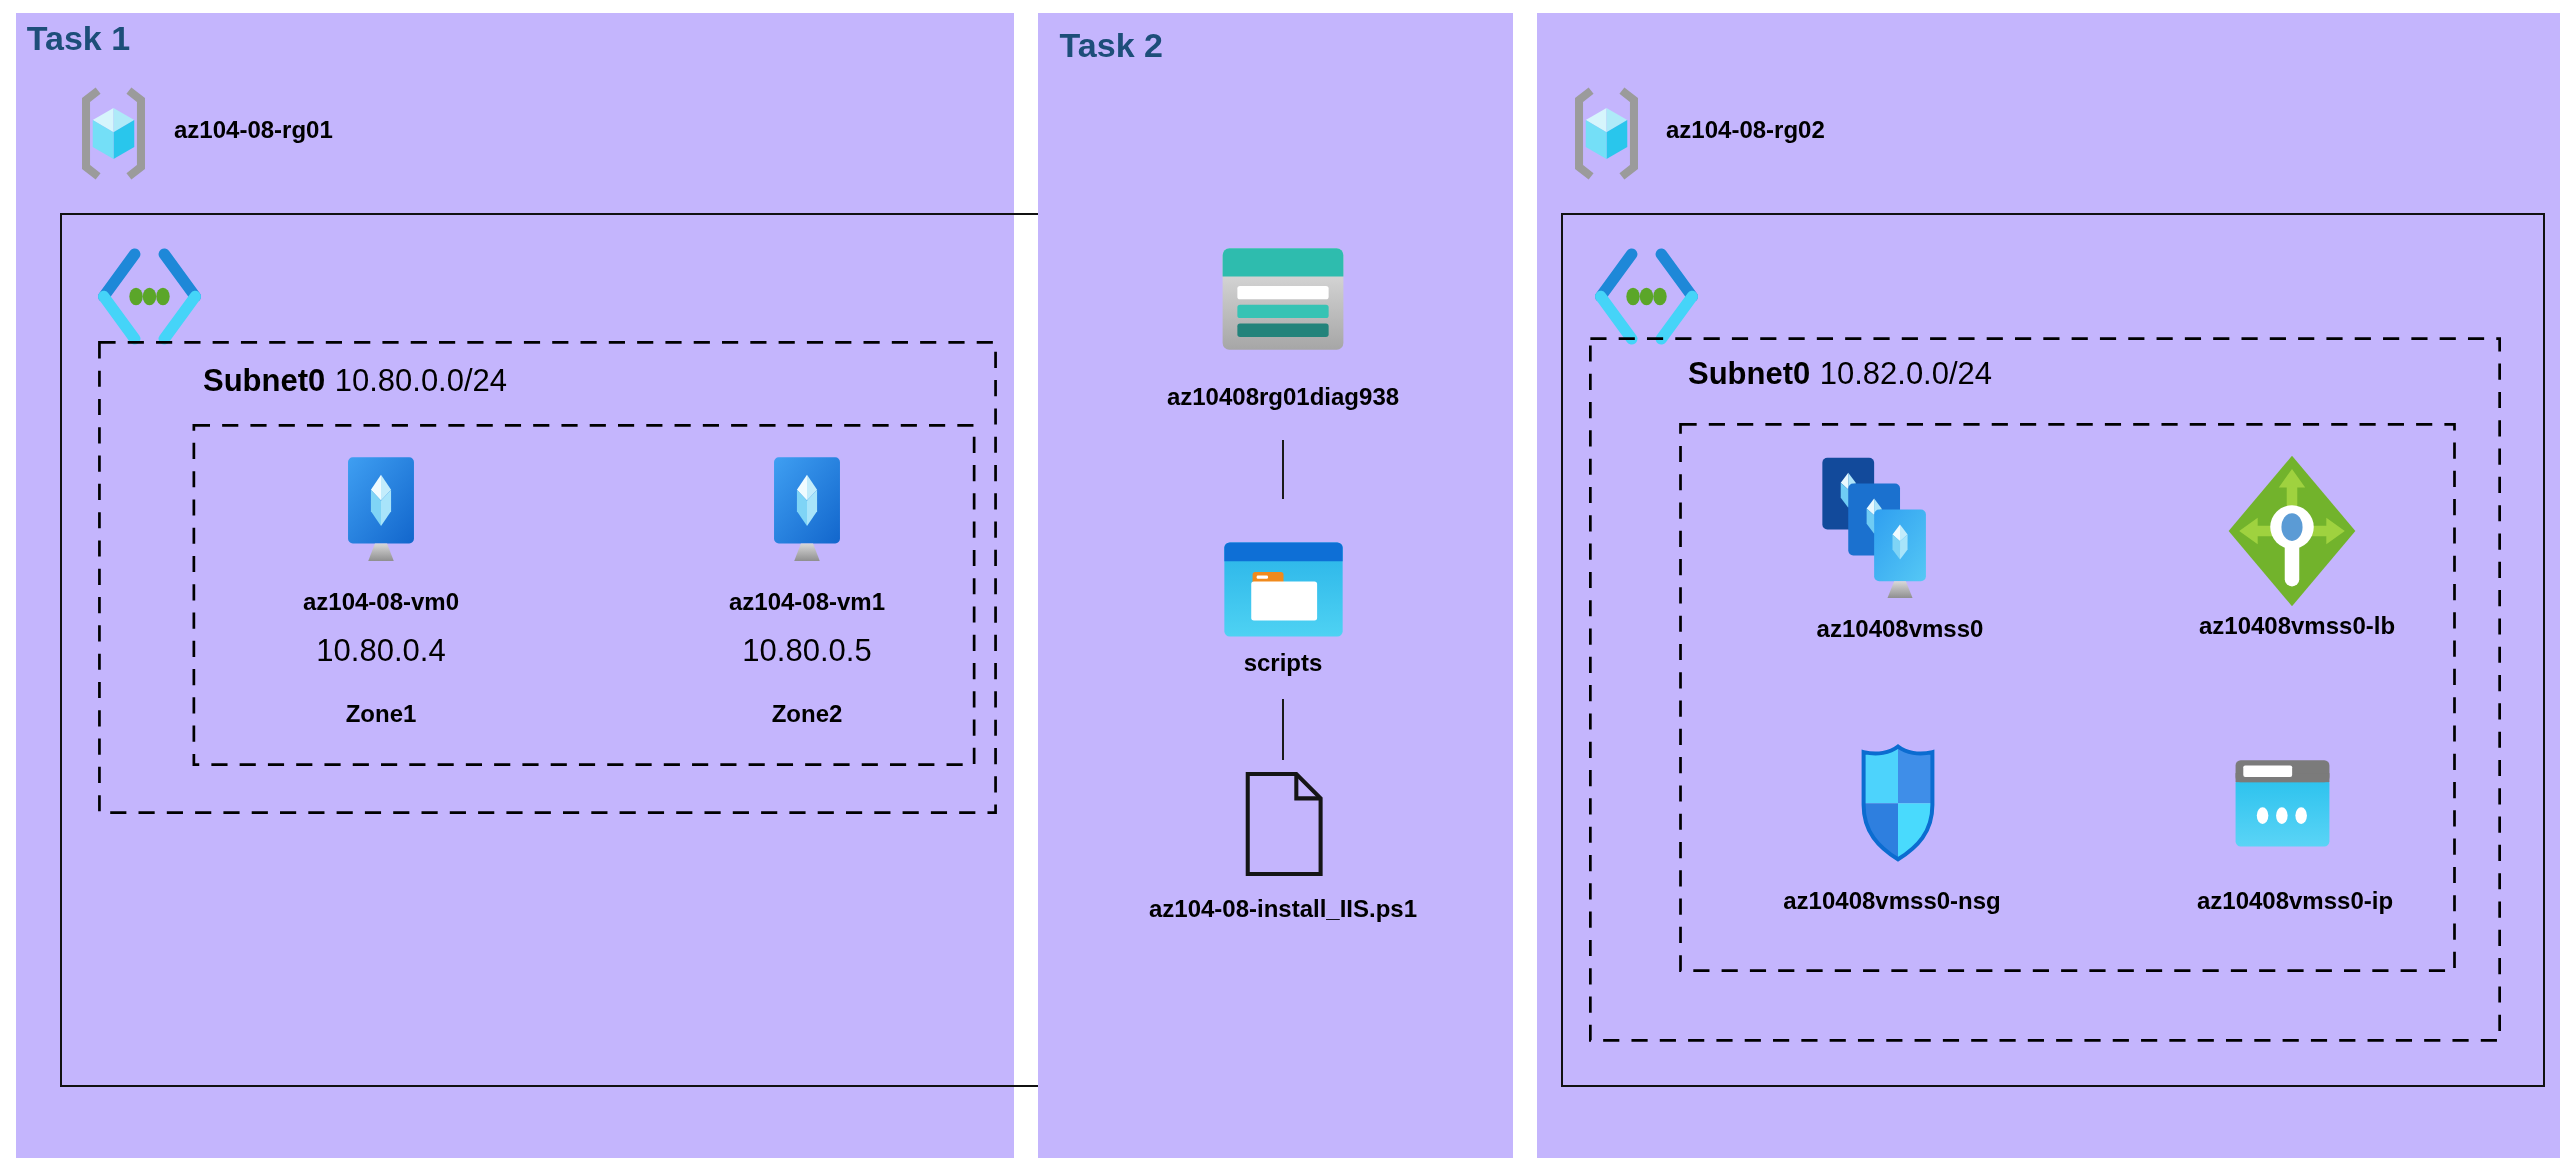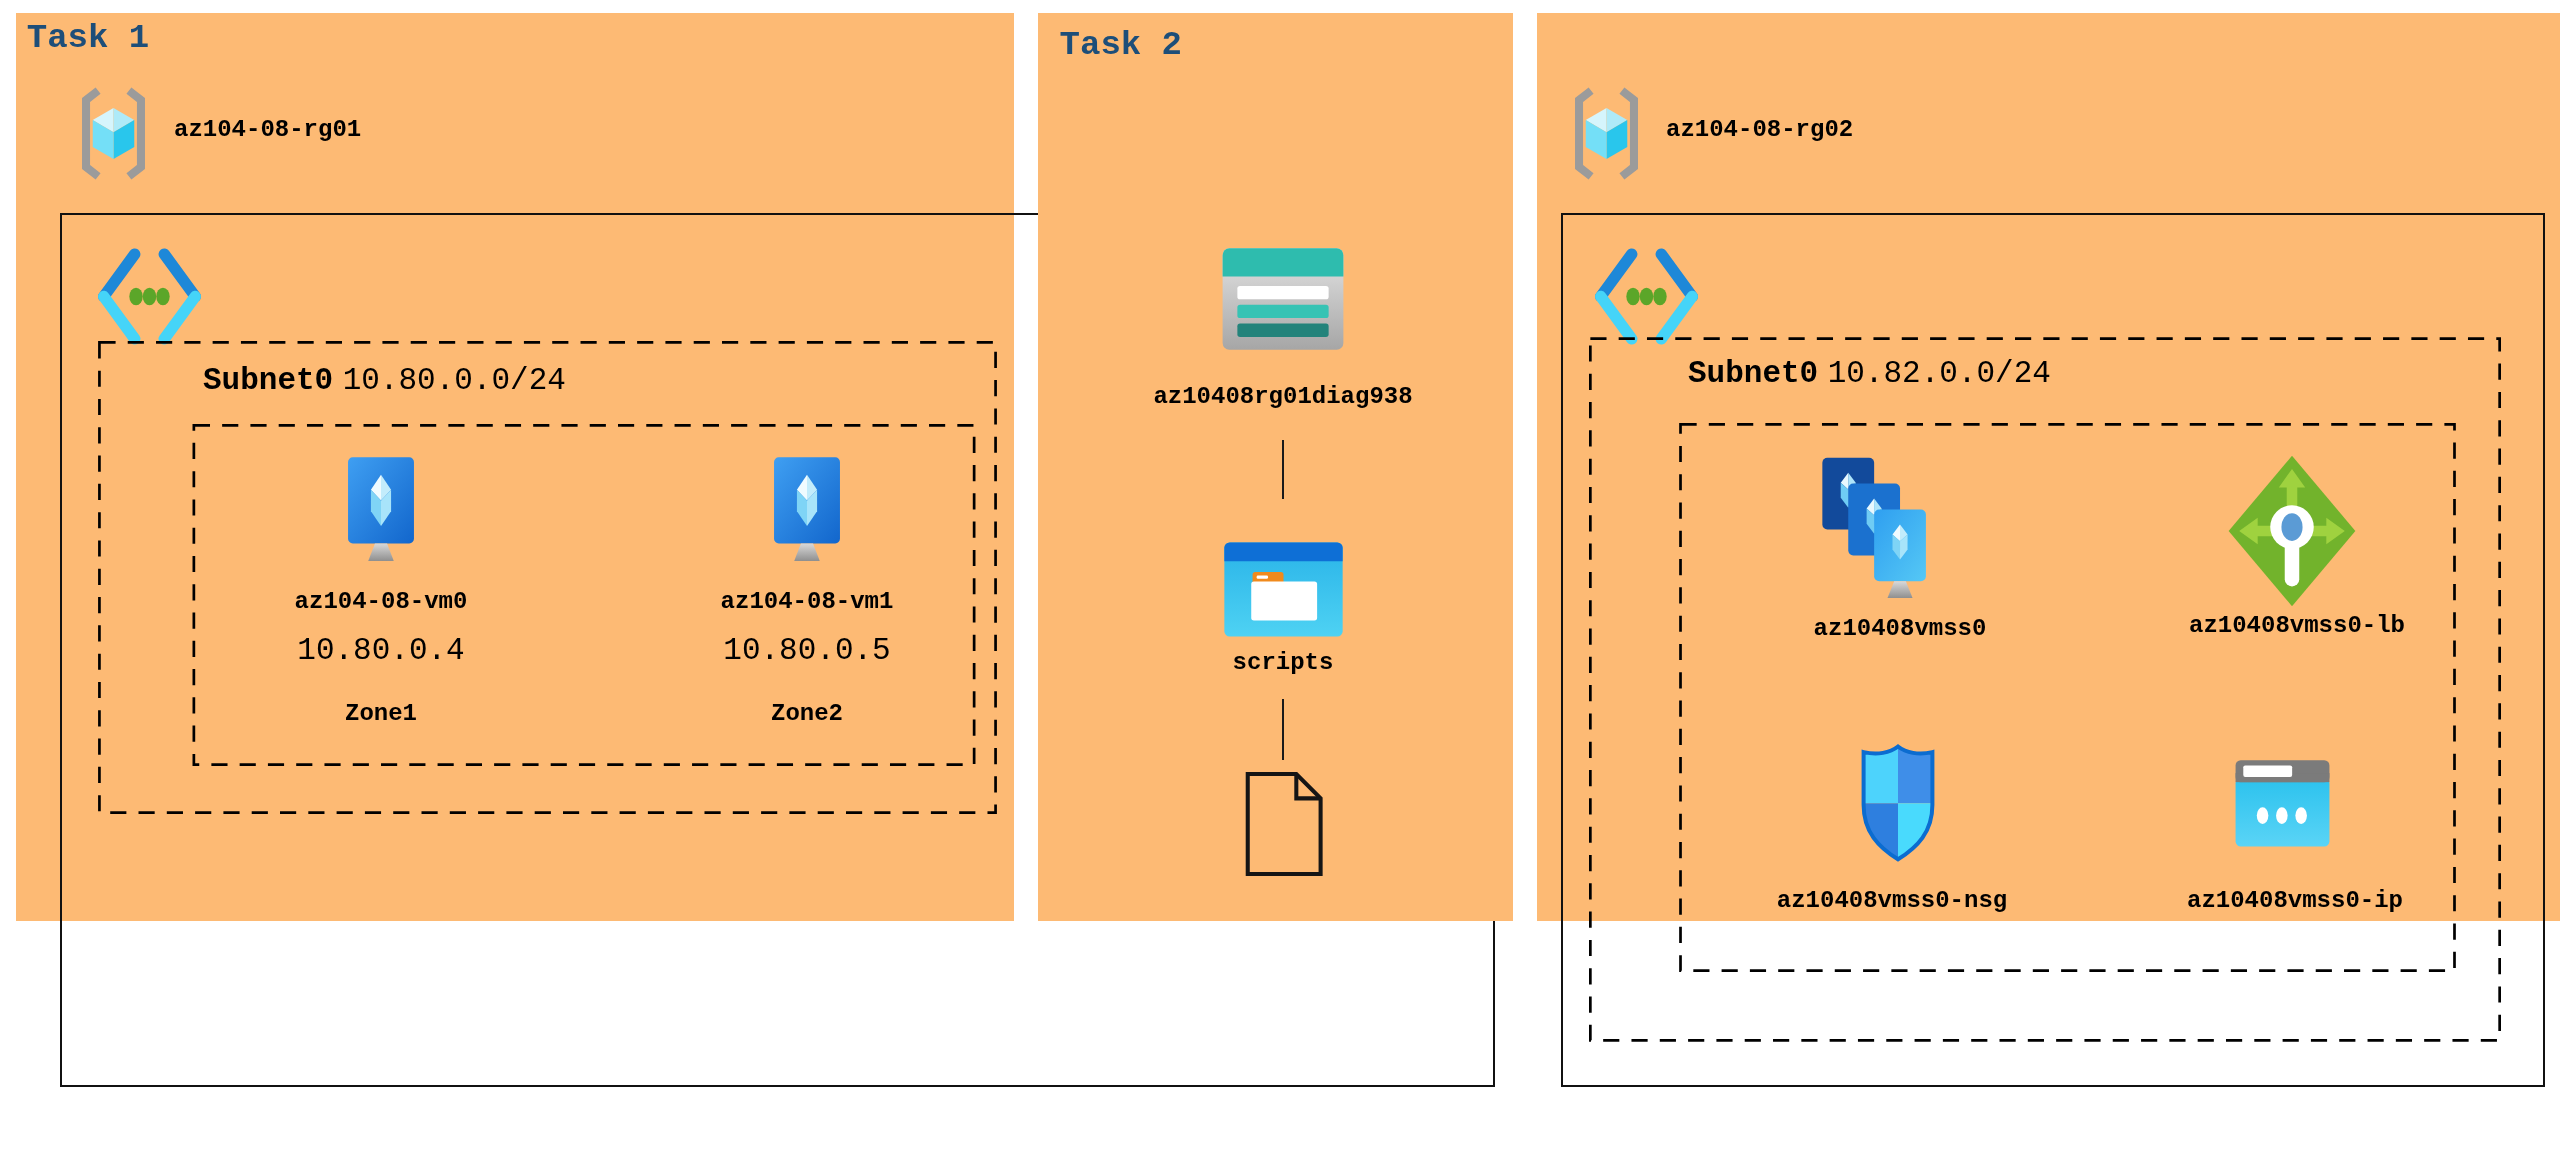--- a/index.html
+++ b/index.html
@@ -2,21 +2,21 @@
 <html style="font-size:10.8px"><head>
 <meta charset="utf-8">
 <style>
   html,body{margin:0;padding:0;}
   body{
     width:2576px;height:1166px;position:relative;overflow:hidden;
     background:#ffffff;
     font-family:"Liberation Sans", sans-serif;
     color:#000;
   }
-  .panel{position:absolute;top:13px;height:908px;background:#fdba74;font-family:Liberation Mono, monospace;}
+  .panel{position:absolute;top:13px;height:1145px;background:#c4b5fd;}
   #panel1{left:16px;width:998px;}
   #panel2{left:1038px;width:475px;}
   #panel3{left:1537px;width:1023px;}
   .heading{position:absolute;font-size:34px;font-weight:700;color:#1d4e79;white-space:nowrap;line-height:1.1;}
   .solid-box{position:absolute;border:2.7px solid #111;box-sizing:border-box;}
   .dashed-box{position:absolute;}
   .dashed-box svg{display:block;}
   .icon{position:absolute;}
   .icon svg{display:block;width:100%;height:100%;}
   .res-label{position:absolute;font-size:24px;font-weight:700;white-space:nowrap;line-height:1.15;}
@@ -160,20 +160,21 @@
   <div class="res-label centered" style="left:245px;top:636px">scripts</div>
 
   <div class="conn" style="left:244px;top:686px;height:61px"></div>
 
   <div class="icon" style="left:203px;top:757px;width:85px;height:108px">
     <svg viewBox="0 0 126 160">
       <path d="M10,6 H82 L118,42 V154 H10 Z" fill="none" stroke="#151515" stroke-width="6" stroke-linejoin="miter"></path>
       <path d="M82,6 V42 H118" fill="none" stroke="#151515" stroke-width="6"></path>
     </svg>
   </div>
+  <div class="res-label centered" style="left:245px;top:882px">az104-08-install_IIS.ps1</div>
 </div>
 
 <div class="panel" id="panel3">
 
   <div class="icon" style="left:34px;top:72px;width:71px;height:97px">
     <svg viewBox="0 0 106 144">
       <path d="M30,8 L12,22 V122 L30,136" fill="none" stroke="#9b9b9b" stroke-width="12"></path>
       <path d="M76,8 L94,22 V122 L76,136" fill="none" stroke="#9b9b9b" stroke-width="12"></path>
       <polygon points="53,34 22,52 53,70" fill="#d6f5fc"></polygon>
       <polygon points="53,34 84,52 53,70" fill="#aeeaf8"></polygon>

